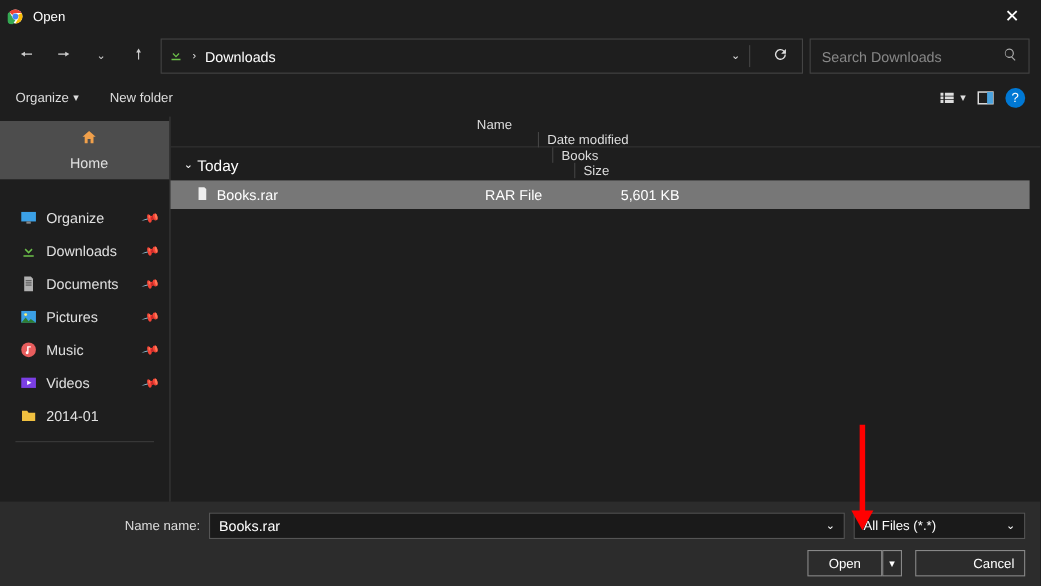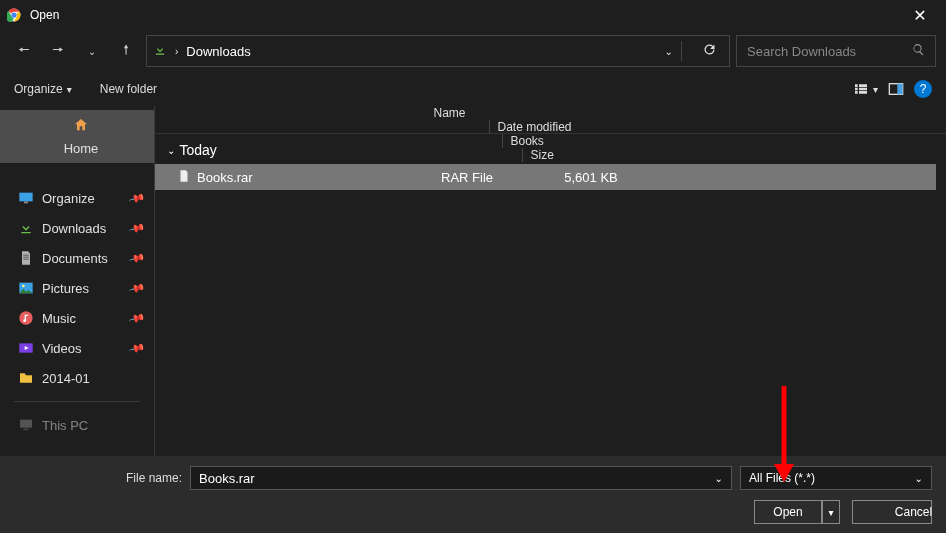--- a/index.html
+++ b/index.html
@@ -148,42 +148,42 @@
     .filename-input {
       flex: 1; height: 24px;
       background: #1a1a1a;
       border: 1px solid #555;
       color: #fff;
       padding: 0 8px;
       font-size: 13px;
       display: flex; align-items: center; justify-content: space-between;
     }
     .filetype-select {
-      width: 192px; height: 24px;
+      width: 156px; height: 24px;
       background: #1a1a1a;
       border: 1px solid #555;
       color: #fff;
       padding: 0 8px;
       font-size: 12px;
       display: flex; align-items: center; justify-content: space-between;
     }
     .footer-row2 { display: flex; justify-content: flex-end; gap: 12px; }
     .btn {
       height: 24px;
       border: 1px solid #888;
       background: #2c2c2c;
       color: #fff;
       font-size: 12px;
       display: flex; align-items: center; justify-content: center;
       cursor: pointer;
     }
     .btn-open { width: 68px; }
     .btn-open-dd { width: 18px; border-left: 1px solid #888; }
     .btn-group { display: flex; }
-    .btn-cancel { width: 80px; padding-left: 43px; }
+    .btn-cancel { width: 100px; padding-left: 43px; }
     .red-arrow {
       position: absolute;
       left: 772px; top: 386px;
       pointer-events: none;
     }
     .chev { font-size: 10px; }
     .chrome-svg circle { stroke: none; }
   </style>
 </head>
 <body>
@@ -340,29 +340,20 @@
     </div>
     <div class="side-item">
       <span class="icon-box">
         <svg width="16" height="16" viewBox="0 0 24 24">
             <path fill="#f0c040" d="M3 5h7l2 3h9v11H3z"></path>
           </svg>
       </span>
       <span>2014-01</span>
     </div>
     <div class="side-divider"></div>
-    <div class="side-item" style="opacity:0.5;">
-      <span class="icon-box">
-        <svg width="16" height="16" viewBox="0 0 24 24">
-            <rect x="3" y="4" width="18" height="12" fill="#888"></rect>
-            <rect x="8" y="17" width="8" height="3" fill="#666"></rect>
-          </svg>
-      </span>
-      <span>This PC</span>
-    </div>
   </div>
 
   <div class="filelist">
     <div class="columns">
       <div class="col-name">Name</div>
       <div class="col-date">Date modified</div>
       <div class="col-type">Books</div>
       <div class="col-size">Size</div>
     </div>
     <div class="group-header">
@@ -379,21 +370,21 @@
         <span>Books.rar</span>
       </div>
       <div class="ftype">RAR File</div>
       <div class="fsize">5,601 KB</div>
     </div>
   </div>
 </div>
 
 <div class="footer">
   <div class="footer-row1">
-    <div class="footer-label">File name:</div>
+    <div class="footer-label">Name name:</div>
     <div class="filename-input">
       <span>Books.rar</span>
       <span class="chev">⌄</span>
     </div>
     <div class="filetype-select">
       <span>All Files (*.*)</span>
       <span class="chev">⌄</span>
     </div>
   </div>
   <div class="footer-row2">

